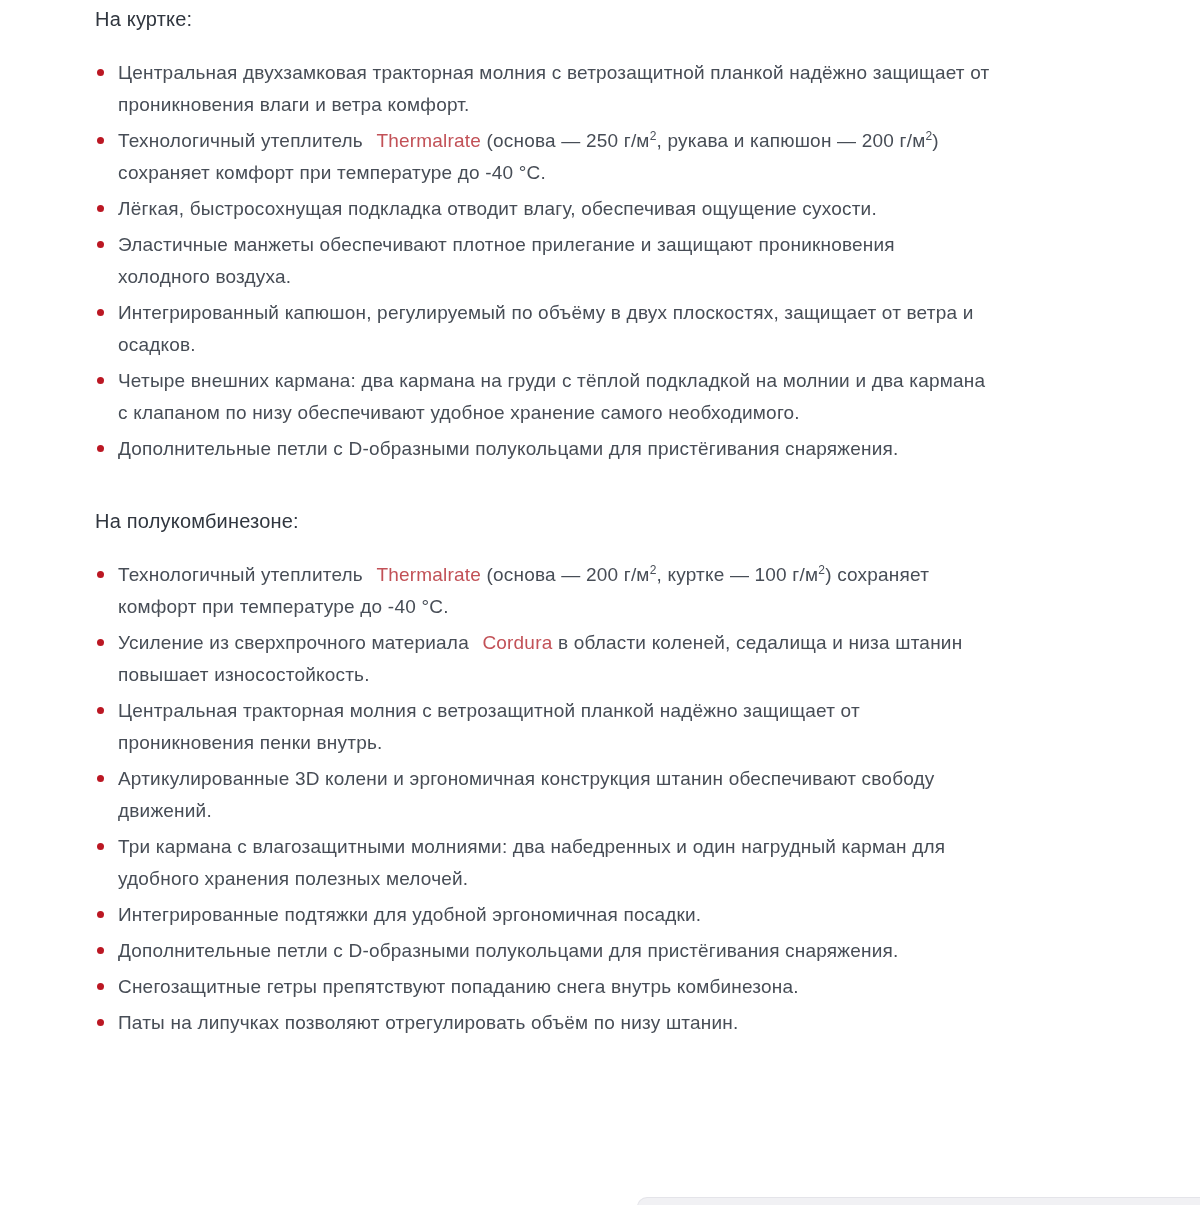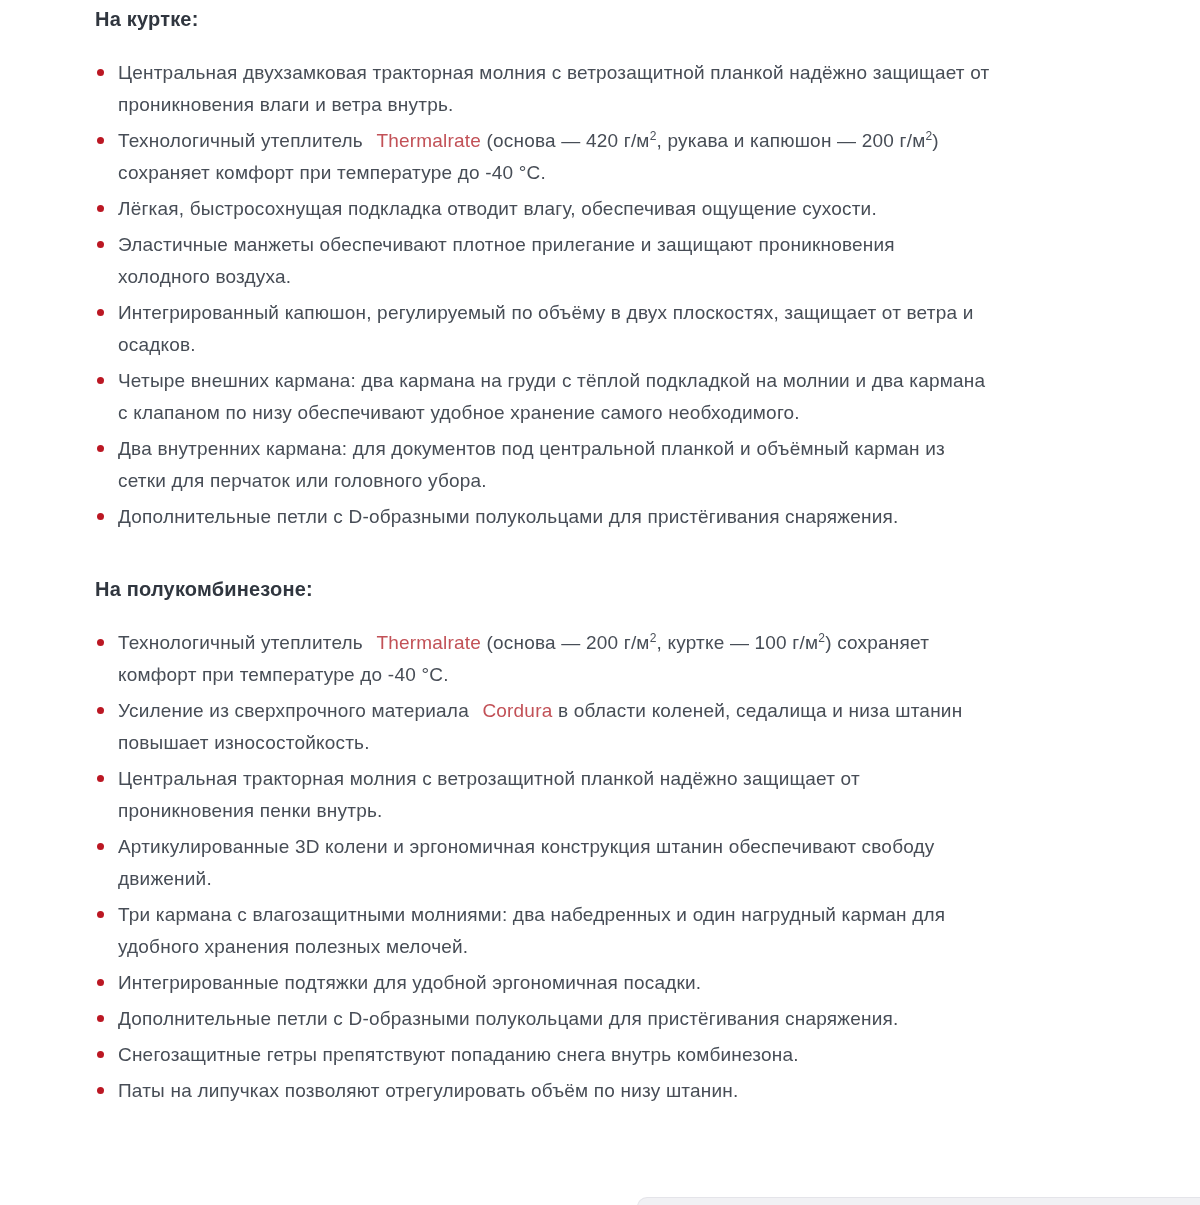--- a/index.html
+++ b/index.html
@@ -21,21 +21,21 @@
   }
   .content{
     box-sizing:border-box;
     padding:7px 95px 0 95px;
     width:1085px;
   }
   h3.section-heading{
     margin:0;
     font-size:20px;
     line-height:24px;
-    font-weight:700;
+    font-weight:400;
     color:var(--heading-color);
     letter-spacing:.2px;
   }
   ul.feature-list{
     list-style:none;
     margin:26px 0 44px 0;
     padding:0;
   }
   ul.feature-list li{
     position:relative;
@@ -74,27 +74,26 @@
     border-bottom:none;
     border-radius:10px 10px 0 0;
   }
 </style>
 </head>
 <body>
 
 <main class="content">
     <h3 class="section-heading">На куртке:</h3>
     <ul class="feature-list">
-      <li><span>Центральная двухзамковая тракторная молния с ветрозащитной планкой надёжно защищает от проникновения влаги и ветра внутрь.</span></li>
-      <li><span>Технологичный утеплитель </span><a href="#">Thermalrate</a><span> (основа — 420 г/м</span><sup>2</sup><span>, рукава и капюшон — 200 г/м</span><sup>2</sup><span>) сохраняет комфорт при температуре до -40 °C.</span></li>
+      <li><span>Центральная двухзамковая тракторная молния с ветрозащитной планкой надёжно защищает от проникновения влаги и ветра комфорт.</span></li>
+      <li><span>Технологичный утеплитель </span><a href="#">Thermalrate</a><span> (основа — 250 г/м</span><sup>2</sup><span>, рукава и капюшон — 200 г/м</span><sup>2</sup><span>) сохраняет комфорт при температуре до -40 °C.</span></li>
       <li><span>Лёгкая, быстросохнущая подкладка отводит влагу, обеспечивая ощущение сухости.</span></li>
       <li><span>Эластичные манжеты обеспечивают плотное прилегание и защищают проникновения холодного воздуха.</span></li>
       <li><span>Интегрированный капюшон, регулируемый по объёму в двух плоскостях, защищает от ветра и осадков.</span></li>
       <li><span>Четыре внешних кармана: два кармана на груди с тёплой подкладкой на молнии и два кармана с клапаном по низу обеспечивают удобное хранение самого необходимого.</span></li>
-      <li><span>Два внутренних кармана: для документов под центральной планкой и объёмный карман из сетки для перчаток или головного убора.</span></li>
       <li><span>Дополнительные петли с D-образными полукольцами для пристёгивания снаряжения.</span></li>
     </ul>
     <h3 class="section-heading">На полукомбинезоне:</h3>
     <ul class="feature-list">
       <li><span>Технологичный утеплитель </span><a href="#">Thermalrate</a><span> (основа — 200 г/м</span><sup>2</sup><span>, куртке — 100 г/м</span><sup>2</sup><span>) сохраняет комфорт при температуре до -40 °C.</span></li>
       <li><span>Усиление из сверхпрочного материала </span><a href="#">Cordura</a><span> в области коленей, седалища и низа штанин повышает износостойкость.</span></li>
       <li><span>Центральная тракторная молния с ветрозащитной планкой надёжно защищает от проникновения пенки внутрь.</span></li>
       <li><span>Артикулированные 3D колени и эргономичная конструкция штанин обеспечивают свободу движений.</span></li>
       <li><span>Три кармана с влагозащитными молниями: два набедренных и один нагрудный карман для удобного хранения полезных мелочей.</span></li>
       <li><span>Интегрированные подтяжки для удобной эргономичная посадки.</span></li>

